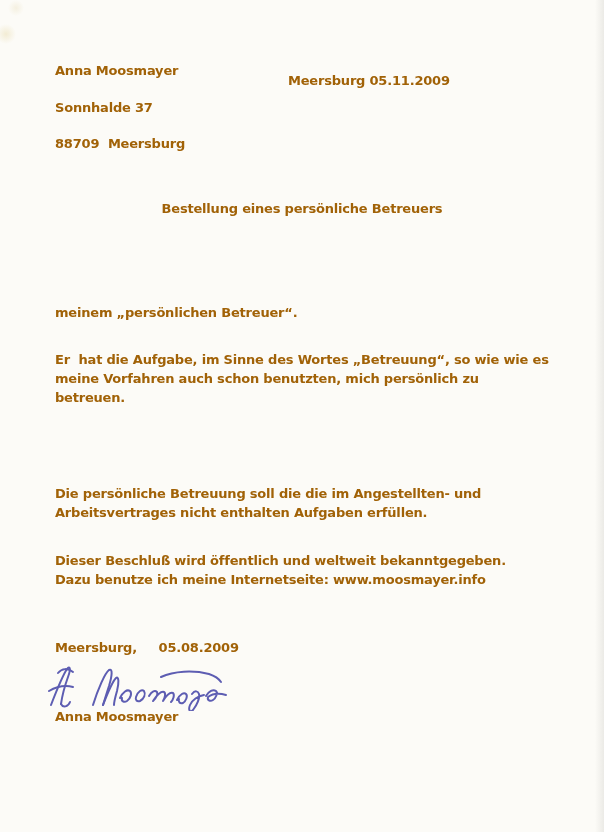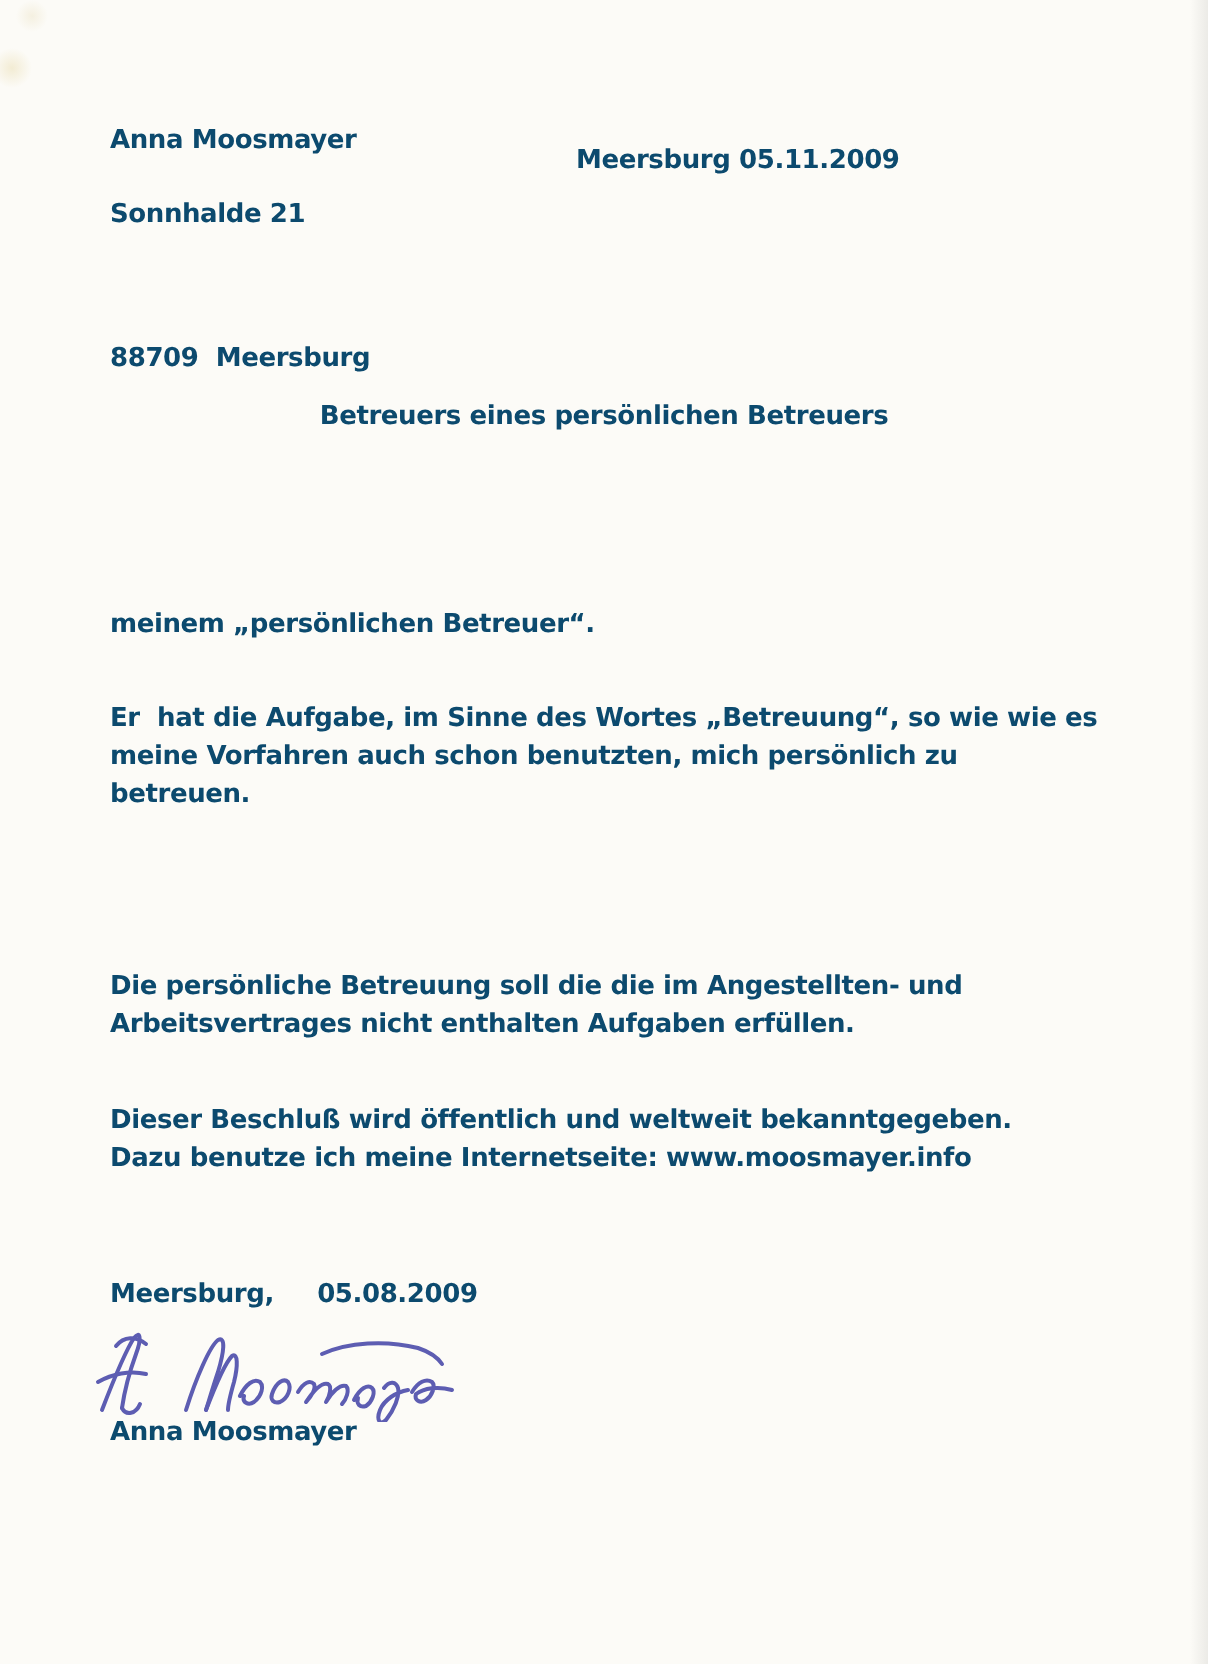--- a/index.html
+++ b/index.html
@@ -9,21 +9,21 @@
     height: 832px;
     background: #e9e7e1;
   }
   .sheet {
     position: relative;
     width: 604px;
     height: 832px;
     background: #fcfbf7;
     font-family: "DejaVu Sans", "Liberation Sans", sans-serif;
     font-weight: 700;
-    color: #0c4a6e;
+    color: #a16207;
     overflow: hidden;
   }
   
   .sheet::before {
     content: "";
     position: absolute; inset: 0;
     pointer-events: none;
     background:
       radial-gradient(circle at 6px 34px, rgba(205,175,70,0.20) 0, rgba(205,175,70,0) 10px),
       radial-gradient(circle at 16px 8px, rgba(190,160,60,0.12) 0, rgba(190,160,60,0) 8px),
@@ -32,43 +32,43 @@
   .txt {
     position: absolute;
     font-size: 13px;
     line-height: 19px;
     letter-spacing: -0.2px;
     white-space: pre; 
   }
   .sender-name   { left: 55px; top: 61px; }
   .letter-date   { left: 288px; top: 71px; }
   .street        { left: 55px; top: 98px; }
-  .city          { left: 55px; top: 134px; margin-top: 36px; }
+  .city          { left: 55px; top: 134px; }
   .subject       { left: 55px; top: 199px; width: 494px; text-align: center; }
   .p0            { left: 55px; top: 247px; }
   .p1            { left: 55px; top: 303px; }
   .p2            { left: 55px; top: 350px; }
   .p3            { left: 55px; top: 436px; }
   .p4            { left: 55px; top: 484px; }
   .p5            { left: 55px; top: 539px; margin-top: 12px; }
   .closing-date  { left: 55px; top: 638px; }
   .signature     { position: absolute; left: 46px; top: 661px; width: 185px; height: 50px; }
   .signer-name   { left: 55px; top: 707px; }
 </style>
 </head>
 <body>
 
 <div class="sheet">
 
   <div class="txt sender-name">Anna Moosmayer</div>
   <div class="txt letter-date">Meersburg 05.11.2009</div>
-  <div class="txt street">Sonnhalde 21</div>
+  <div class="txt street">Sonnhalde 37</div>
   <div class="txt city">88709  Meersburg</div>
 
-  <div class="txt subject">Betreuers eines persönlichen Betreuers</div>
+  <div class="txt subject">Bestellung eines persönliche Betreuers</div>
 
   <div class="txt p2">Er  hat die Aufgabe, im Sinne des Wortes „Betreuung“, so wie wie es
 meine Vorfahren auch schon benutzten, mich persönlich zu
 betreuen.</div>
   <div class="txt p1">meinem „persönlichen Betreuer“.</div>
   <div class="txt p4">Die persönliche Betreuung soll die die im Angestellten- und
 Arbeitsvertrages nicht enthalten Aufgaben erfüllen.</div>
   <div class="txt p5">Dieser Beschluß wird öffentlich und weltweit bekanntgegeben.
 Dazu benutze ich meine Internetseite: www.moosmayer.info</div>
 

